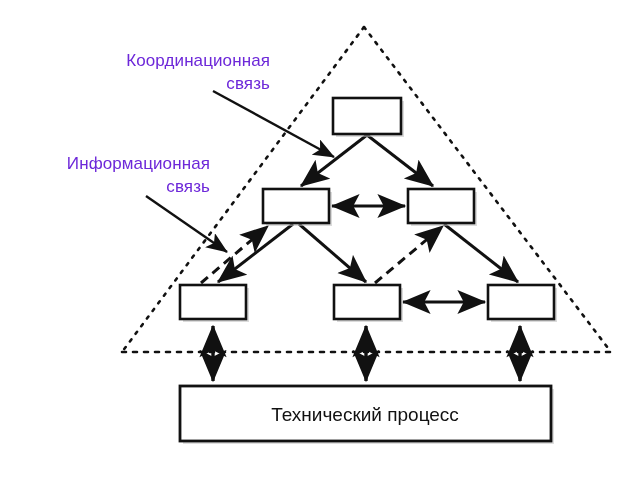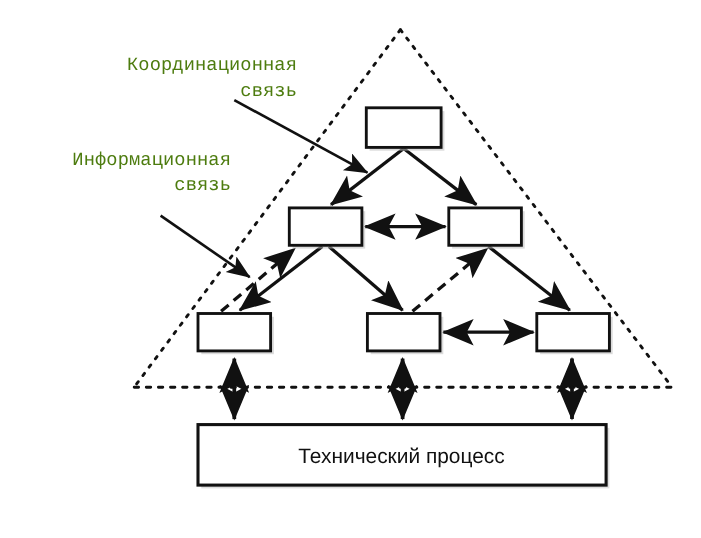--- a/index.html
+++ b/index.html
@@ -17,36 +17,36 @@
   }
   #diagram-svg {
     position: absolute;
     left: 0;
     top: 0;
     width: 637px;
     height: 489px;
   }
   .label-text {
     position: absolute;
-    font-family: Liberation Mono, monospace;
+    font-family: Liberation Sans, sans-serif;
     font-size: 17px;
-    color: #4d7c0f;
+    color: #6d28d9;
     line-height: 1.35;
     text-align: right;
     white-space: pre-line;
     letter-spacing: 0.1px;
   }
   #label-coordination {
     left: 48px;
     top: 50px;
     width: 222px;
   }
   #label-information {
     left: 0px;
-    top: 136px;
+    top: 153px;
     width: 210px;
   }
   .node-box-label {
     font-family: "Liberation Sans", sans-serif;
     font-size: 19px;
     fill: #111111;
   }
 </style>
 </head>
 <body>

